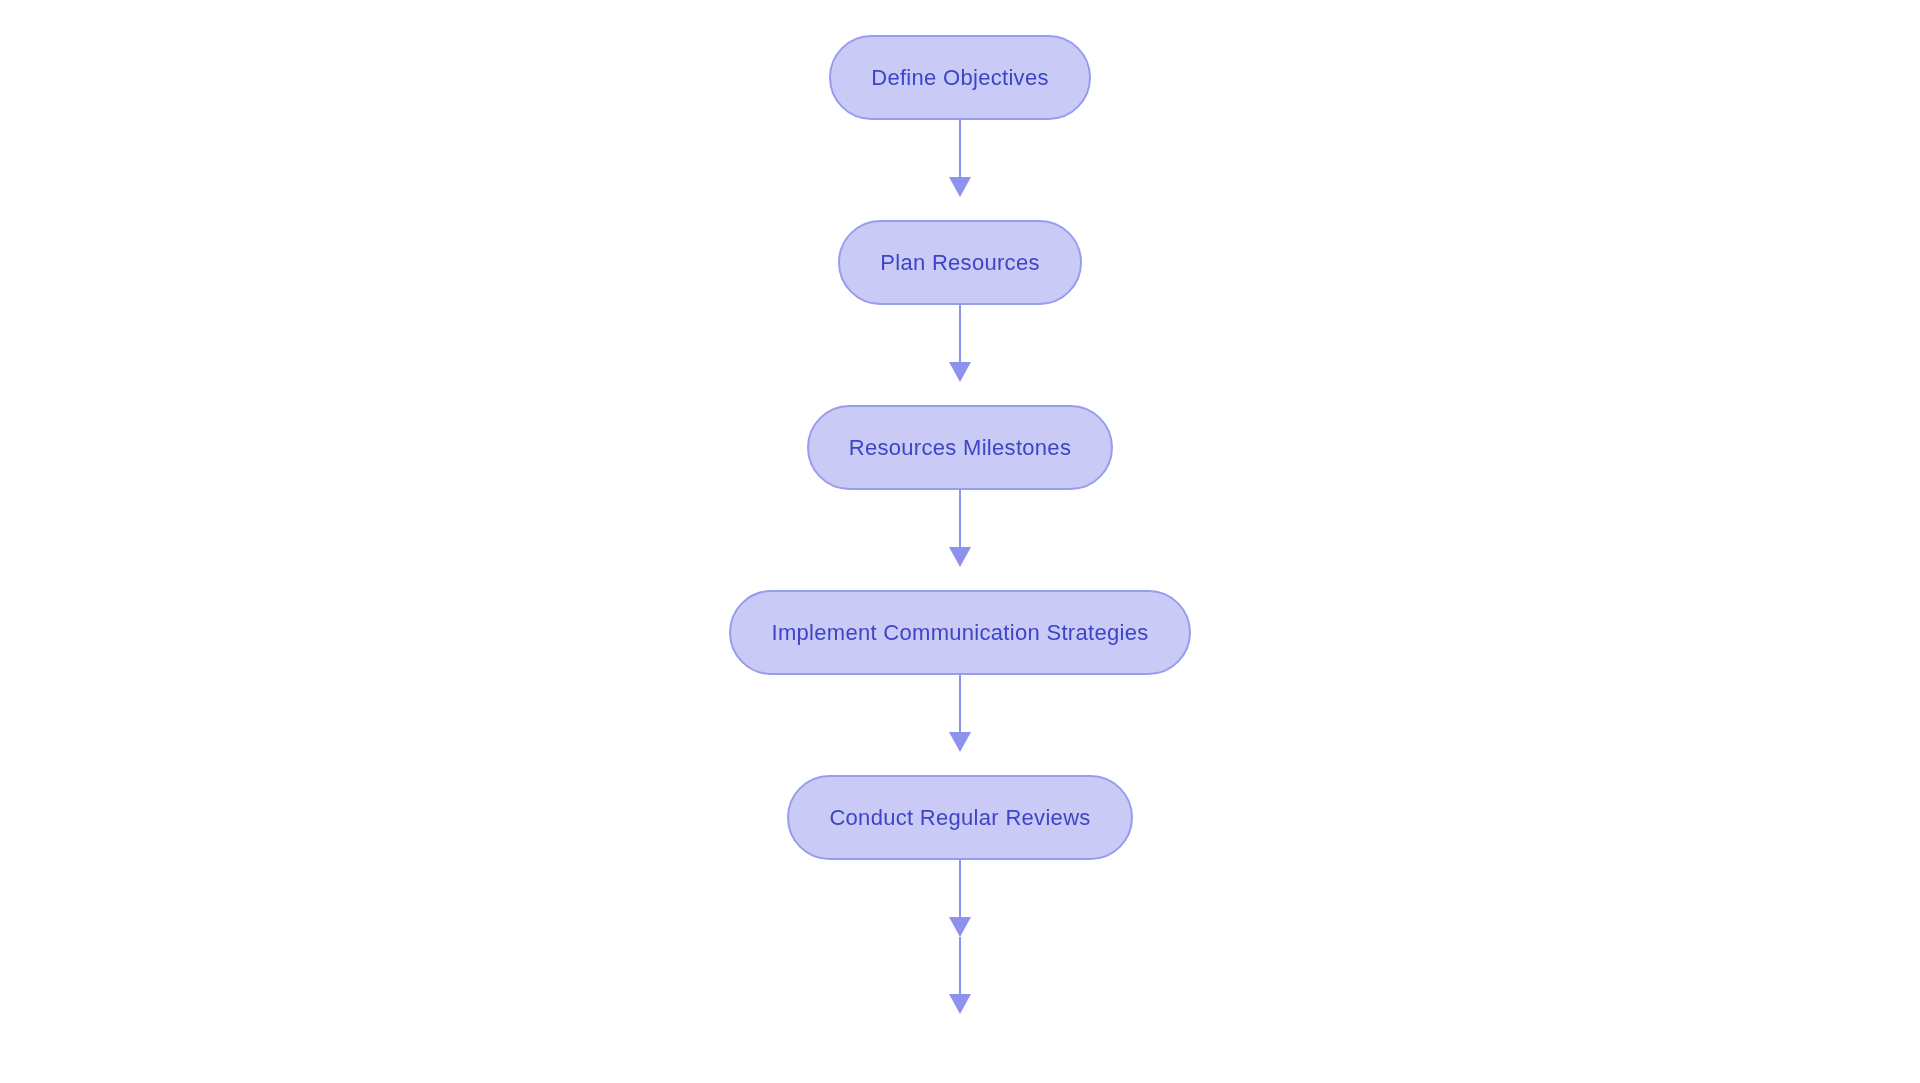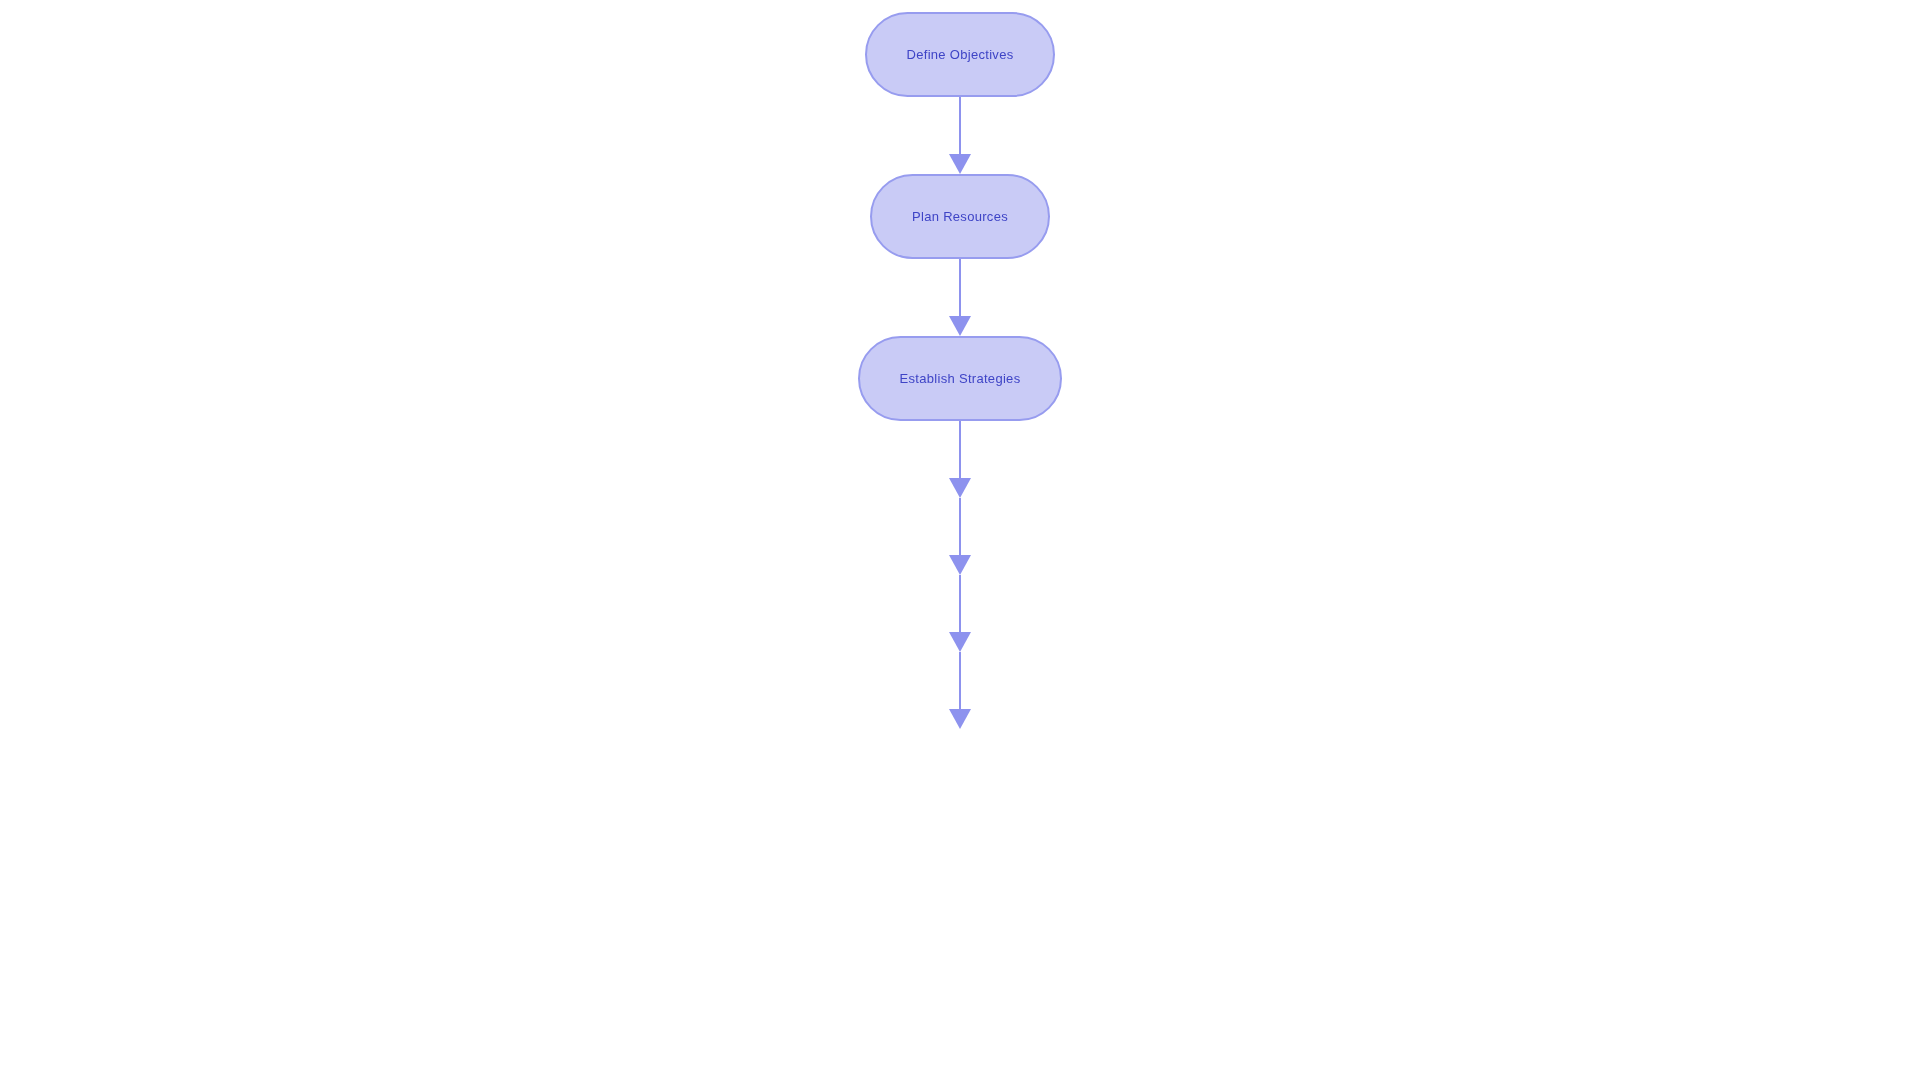--- a/index.html
+++ b/index.html
@@ -29,23 +29,24 @@
     height: 85px;
     min-height: 85px;
     border-radius: 42.5px;
     background: var(--node-fill);
     border: 2px solid var(--node-border);
     display: flex;
     align-items: center;
     justify-content: center;
     padding: 4px 40px;
     color: var(--text);
-    font-size: 13px;
+    font-size: 22px;
     letter-spacing: 0.3px;
     white-space: nowrap;
+    margin-top: 23px;
   }
   .arrow {
     height: 77px;
     min-height: 77px;
     width: 24px;
     display: flex;
     flex-direction: column;
     align-items: center;
   }
   .arrow .shaft {
@@ -78,34 +79,40 @@
   <div class="flow-node">
     <span>Plan Resources</span>
   </div>
 
   <div class="arrow">
     <div class="shaft"></div>
     <div class="head"></div>
   </div>
 
   <div class="flow-node">
-    <span>Establish Strategies</span>
+    <span>Resources Milestones</span>
   </div>
 
   <div class="arrow">
     <div class="shaft"></div>
     <div class="head"></div>
   </div>
 
+  <div class="flow-node">
+    <span>Implement Communication Strategies</span>
+  </div>
 
   <div class="arrow">
     <div class="shaft"></div>
     <div class="head"></div>
   </div>
 
+  <div class="flow-node">
+    <span>Conduct Regular Reviews</span>
+  </div>
 
   <div class="arrow">
     <div class="shaft"></div>
     <div class="head"></div>
   </div>
 
 
   <div class="arrow">
     <div class="shaft"></div>
     <div class="head"></div>

